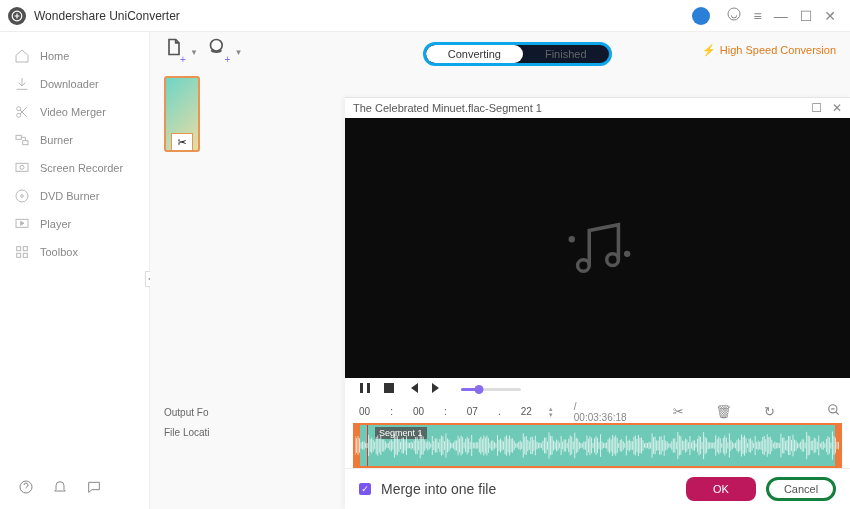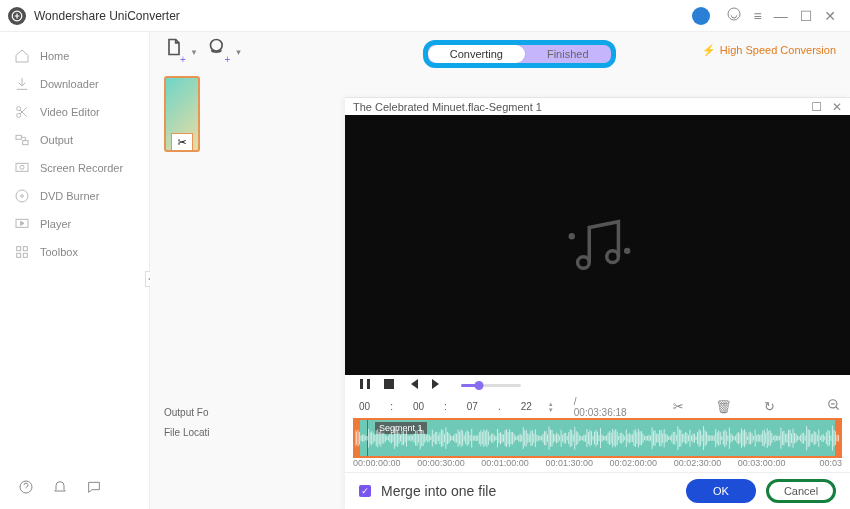--- a/index.html
+++ b/index.html
@@ -15,21 +15,21 @@
 .sidebar .item { display: flex; align-items: center; height: 28px; padding: 0 14px; font-size: 11px; color: #888; cursor: pointer; }
 .sidebar .item.active { background: #f0f0f0; color: #222; font-weight: 600; }
 .sidebar .item .icon { width: 16px; height: 16px; margin-right: 10px; opacity: .6; }
 .sidebar .item.active .icon { opacity: .9; }
 .sidebar .collapse { position: absolute; right: -6px; top: 50%; width: 10px; height: 16px; background:#fff; border:1px solid #ddd; font-size:8px; display:flex; align-items:center; justify-content:center; color:#888;}
 .sidebar .bottom { position: absolute; bottom: 10px; left: 0; width: 100%; display: flex; gap: 18px; padding-left: 18px; color:#888; }
 .main { flex: 1; position: relative; background:#f9f9fa; }
 .toolbar { height: 36px; display: flex; align-items: center; padding: 0 14px; }
 .toolbar .ibtn { margin-right: 14px; font-size: 18px; color:#555; position:relative; }
 .toolbar .ibtn .caret { font-size:9px; color:#888; position:relative; top:-2px; left:2px;}
-.toolbar .tabs { margin-left: 170px; display: flex; border-radius: 12px; overflow: hidden; border:5px solid #0ea5e9; background:#c4b5fd;margin-top:8px; }
+.toolbar .tabs { margin-left: 170px; display: flex; border-radius: 12px; overflow: hidden; border:3px solid #0ea5e9; background:#0f172a;margin-top:8px; }
 .toolbar .tab { padding: 3px 22px; font-size: 11px; color:#666; cursor:pointer; }
 .toolbar .tab.active { background:#fff; color:#333; box-shadow:0 0 2px rgba(0,0,0,.1); border-radius:12px; }
 .toolbar .speed { margin-left:auto; font-size:11px; color:#e07a1a; display:flex; align-items:center; gap:4px;}
 .filecard { position:absolute; left:14px; top:44px; width:36px; height:76px; border:2px solid #e89452; border-radius:3px; background:linear-gradient(135deg,#6ed5c7,#eadca3); display:flex; align-items:flex-end; justify-content:center;}
 .filecard .cut { width:22px; height:18px; background:#fff; border:1px solid #e89452; display:flex; align-items:center; justify-content:center; font-size:11px; margin-bottom:-1px;}
 .bottomlabels { position:absolute; left:14px; bottom:66px; font-size:10px; color:#666; line-height:20px;}
 
 .editor { position:absolute; left:195px; top:65px; right:0; bottom:0; background:#fff; border-top:1px solid #e5e5e5; box-shadow:-2px 0 6px rgba(0,0,0,.05); display:flex; flex-direction:column;}
 .editor .ehdr { height:22px; display:flex; align-items:center; padding:0 8px; font-size:11px; color:#555; }
 .editor .ehdr .spacer{flex:1;}
@@ -58,21 +58,21 @@
 .editor .wave .handle.left{left:0;} .editor .wave .handle.right{right:0;}
 .editor .wave svg { position:absolute; inset:0; width:100%; height:100%; }
 .editor .ruler { height:18px; margin:0 8px; display:flex; font-size:9px; color:#888;}
 .editor .ruler span{ flex:1; }
 .editor .ruler .last{ flex:0 0 40px; text-align:right;}
 .editor .footer { height:46px; display:flex; align-items:center; padding:0 14px; gap:10px; border-top:1px solid #eee;}
 .editor .footer .chk { width:12px; height:12px; background:#7a56f0; border-radius:2px; display:inline-flex; align-items:center; justify-content:center; color:#fff; font-size:9px;}
 .editor .footer label{ font-size:14px; color:#444;}
 .editor .footer .spacer{flex:1;}
 .editor .footer .btn{ width:70px; height:24px; border-radius:12px; font-size:11px; display:flex; align-items:center; justify-content:center; cursor:pointer;}
-.editor .footer .btn.primary{ background:#1d4ed8; color:#fff;}
+.editor .footer .btn.primary{ background:#be185d; color:#fff;border-radius:8px;}
 .editor .footer .btn.secondary{ background:#fff; border:3px solid #15803d; color:#555;}
 svg.icon { width:16px; height:16px; stroke:#888; fill:none; stroke-width:1.5; }
 .item.active svg.icon{ stroke:#333;}
 </style>
 </head>
 <body>
 
 <div class="titlebar">
   <div class="logo">
       <svg viewBox="0 0 20 20" width="12" height="12">
@@ -106,29 +106,29 @@
           <path d="M12 3v12m-5-5l5 5 5-5M4 20h16"></path>
         </svg>
         <span>Downloader</span>
       </div>
     <div class="item">
         <svg class="icon" viewBox="0 0 24 24">
           <circle cx="7" cy="7" r="3"></circle>
           <circle cx="7" cy="17" r="3"></circle>
           <path d="M9 9l10 10M9 15L19 5"></path>
         </svg>
-        <span>Video Editor</span>
+        <span>Video Merger</span>
       </div>
     <div class="item">
         <svg class="icon" viewBox="0 0 24 24">
           <rect x="3" y="5" width="8" height="6"></rect>
           <rect x="13" y="13" width="8" height="6"></rect>
           <path d="M11 8h6v5"></path>
         </svg>
-        <span>Output</span>
+        <span>Burner</span>
       </div>
     <div class="item">
         <svg class="icon" viewBox="0 0 24 24">
           <rect x="3" y="5" width="18" height="12"></rect>
           <circle cx="12" cy="11" r="3"></circle>
         </svg>
         <span>Screen Recorder</span>
       </div>
     <div class="item">
         <svg class="icon" viewBox="0 0 24 24">
@@ -584,30 +584,20 @@
               <line x1="626" y1="15.180259371019616" x2="626" y2="34.819740628980384"></line>
               <line x1="628" y1="21.324884555040473" x2="628" y2="28.675115444959527"></line>
               <line x1="630" y1="7.771617901030659" x2="630" y2="42.22838209896934"></line>
               <line x1="632" y1="13.508173255995647" x2="632" y2="36.491826744004356"></line>
               <line x1="634" y1="15.508289167744184" x2="634" y2="34.49171083225582"></line>
               <line x1="636" y1="20.5419492551459" x2="636" y2="29.4580507448541"></line>
               <line x1="638" y1="20.433747239869703" x2="638" y2="29.566252760130297"></line>
             </g>
         </svg>
       </div>
-      <div class="ruler">
-        <span>00:00:00:00</span>
-        <span>00:00:30:00</span>
-        <span>00:01:00:00</span>
-        <span>00:01:30:00</span>
-        <span>00:02:00:00</span>
-        <span>00:02:30:00</span>
-        <span>00:03:00:00</span>
-        <span class="last">00:03</span>
-      </div>
       <div class="footer">
         <span class="chk">✓</span>
         <label>Merge into one file</label>
         <div class="spacer"></div>
         <div class="btn primary">OK</div>
         <div class="btn secondary">Cancel</div>
       </div>
     </div>
   </div>
 </div>

